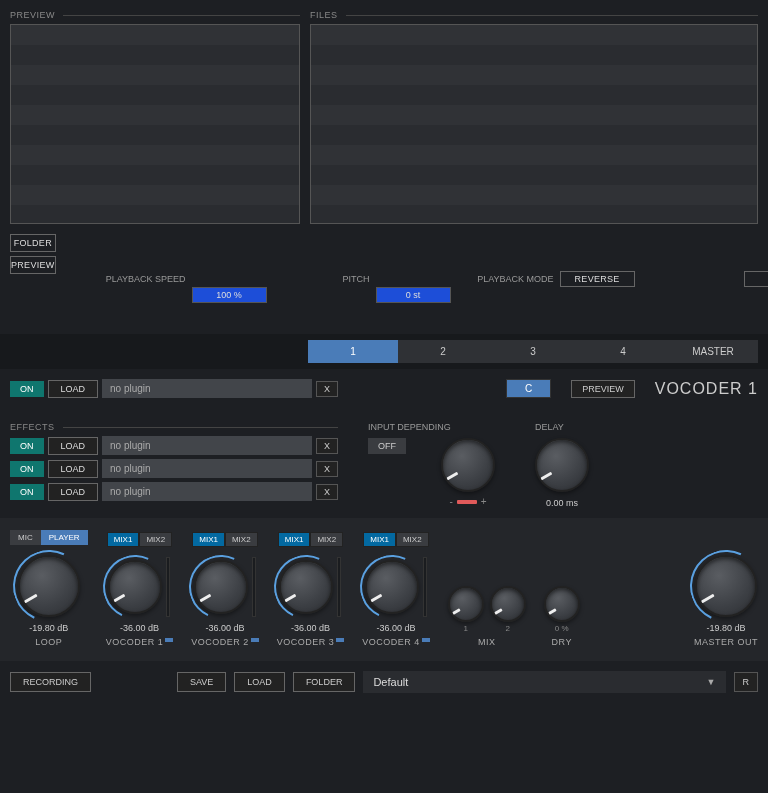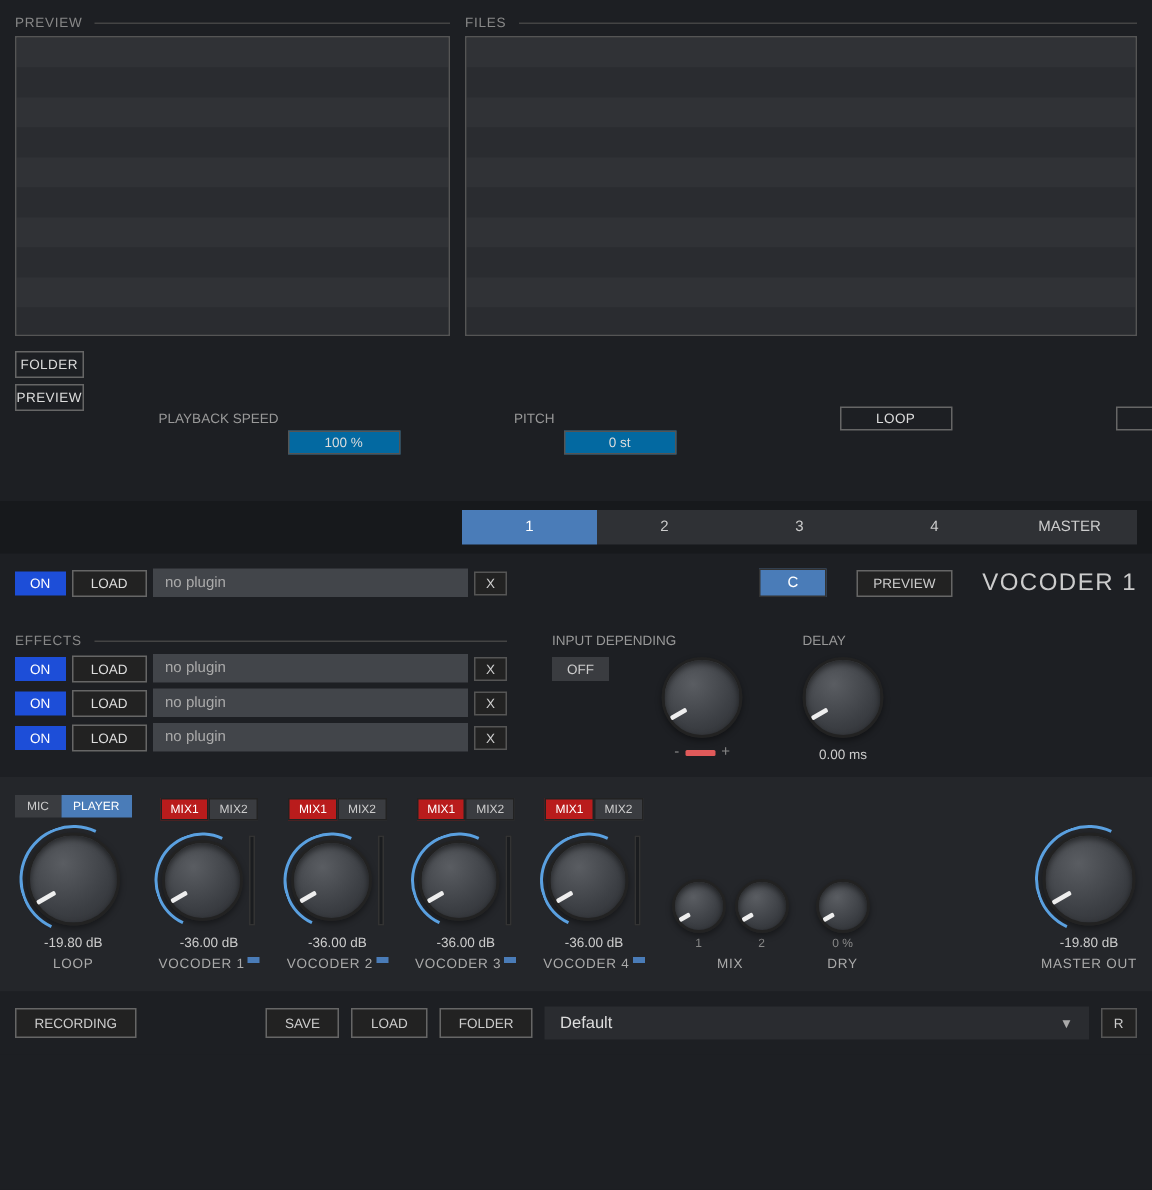--- a/index.html
+++ b/index.html
@@ -18,31 +18,31 @@
 .list-box .row:nth-child(even) { background: #2a2c30; }
 
 .controls-row { display: flex; gap: 10px; margin-top: 10px; }
 .btn-col { display: flex; flex-direction: column; gap: 4px; width: 75px; }
 .btn { border: 1px solid #666; background: #1d1f23; color: #ddd; font-size: 9px; text-align: center; padding: 3px 0; cursor: pointer; letter-spacing: 0.3px; }
 .btn.small { padding: 2px 0; }
 
 .playback-col { display: flex; gap: 3px; margin-left: 20px; }
 .pb-row { display: flex; align-items: center; gap: 6px; }
 .pb-label { width: 100px; text-align: right; font-size: 9px; color: #999; }
-.pb-val { border: 1px solid #555; background: #0369a1; color: #ddd; font-size: 9px; text-align: center; width: 75px; padding: 2px 0; margin-top: 31px; }
+.pb-val { border: 1px solid #555; background: #1d4ed8; color: #ddd; font-size: 9px; text-align: center; width: 75px; padding: 2px 0; margin-top: 31px; }
 
 .file-info { border: 1px solid #555; flex: 1; margin-left: 10px; height: 90px; }
 
 .tabs { display: flex; justify-content: flex-end; padding: 6px 10px; background: #17191c; gap: 0; }
 .tab { width: 90px; text-align: center; padding: 6px 0; font-size: 10px; color: #ccc; cursor: pointer; background: #2f3135; }
 .tab.active { background: #4a7cb8; color: #fff; }
 
 .instrument, .effects { padding: 10px; }
 .row-line { display: flex; align-items: center; gap: 4px; margin-bottom: 4px; }
-.on-btn { background: #1d4ed8; color: #fff; font-size: 9px; padding: 3px 10px; border: none; cursor: pointer; }
+.on-btn { background: #0f766e; color: #fff; font-size: 9px; padding: 3px 10px; border: none; cursor: pointer; }
 .on-btn.off { background: #3a3c40; color: #ccc; }
 .load-btn { border: 1px solid #666; background: #222; color: #ddd; font-size: 9px; padding: 3px 12px; cursor: pointer; }
 .plugin-name { background: #42454a; color: #aaa; font-size: 10px; padding: 4px 8px; flex: 0 0 210px; }
 .x-btn { border: 1px solid #555; background: #222; color: #ccc; font-size: 9px; width: 22px; text-align: center; padding: 2px 0; cursor: pointer; }
 
 .instr-right { display: flex; align-items: center; gap: 20px; margin-left: auto; }
 .key-disp { background: #4a7cb8; color: #fff; padding: 3px 18px; font-size: 10px; border: 1px solid #333; }
 .preview-btn { border: 1px solid #666; background: #222; color: #ccc; font-size: 9px; padding: 3px 10px; cursor: pointer; }
 .voc-title { color: #ccc; font-size: 16px; letter-spacing: 1px; }
 
@@ -64,21 +64,21 @@
 .plusminus .bar { width: 20px; height: 4px; background: #e05a5a; border-radius: 1px; }
 .knob-val { font-size: 9px; color: #ccc; margin-top: 6px; }
 
 .mixer { background: #24262a; padding: 12px 10px 14px; display: flex; gap: 18px; align-items: flex-end; }
 .inpcol { display: flex; flex-direction: column; align-items: center; }
 .inp-tabs { display: flex; margin-bottom: 10px; }
 .inp-tab { font-size: 8px; padding: 3px 8px; background: #3a3c40; color: #ccc; cursor: pointer; }
 .inp-tab.active { background: #4a7cb8; color: #fff; }
 .mix-btns { display: flex; margin-bottom: 10px; }
 .mix-btn { font-size: 8px; padding: 2px 6px; background: #3a3c40; color: #ccc; cursor: pointer; border: 1px solid #222; }
-.mix-btn.active { background: #b91c1c; color: #fff; }
+.mix-btn.active { background: #0369a1; color: #fff; }
 .ch-label { font-size: 9px; color: #aaa; margin-top: 4px; letter-spacing: 0.5px; }
 .ch-row { display: flex; align-items: center; gap: 2px; }
 .led { width: 8px; height: 4px; background: #4a7cb8; }
 .meter { width: 4px; height: 60px; background: #1a1c1f; border: 1px solid #333; }
 .small-knobs { display: flex; gap: 6px; align-items: flex-end; }
 .sk-col { display: flex; flex-direction: column; align-items: center; }
 .sk-lbl { font-size: 8px; color: #888; margin-top: 2px; }
 
 .bottom { display: flex; align-items: center; gap: 8px; padding: 10px; background: #1d1f23; }
 .rec-btn { border: 1px solid #666; background: #222; color: #ccc; font-size: 9px; padding: 4px 12px; cursor: pointer; }
@@ -129,20 +129,24 @@
       <div class="btn">PREVIEW</div>
     </div>
     <div class="playback-col">
       <div class="pb-row">
         <div class="pb-label">PLAYBACK SPEED</div>
         <div class="pb-val">100 %</div>
       </div>
       <div class="pb-row">
         <div class="pb-label">PITCH</div>
         <div class="pb-val">0 st</div>
+      </div>
+      <div class="pb-row">
+        <div class="pb-label">PLAYBACK MODE</div>
+        <div class="btn small" style="width:75px">REVERSE</div>
       </div>
       <div class="pb-row">
         <div class="pb-label"></div>
         <div class="btn small" style="width:75px">LOOP</div>
       </div>
       <div class="pb-row">
         <div class="pb-label"></div>
         <div class="btn small" style="width:75px">SET</div>
       </div>
     </div>

